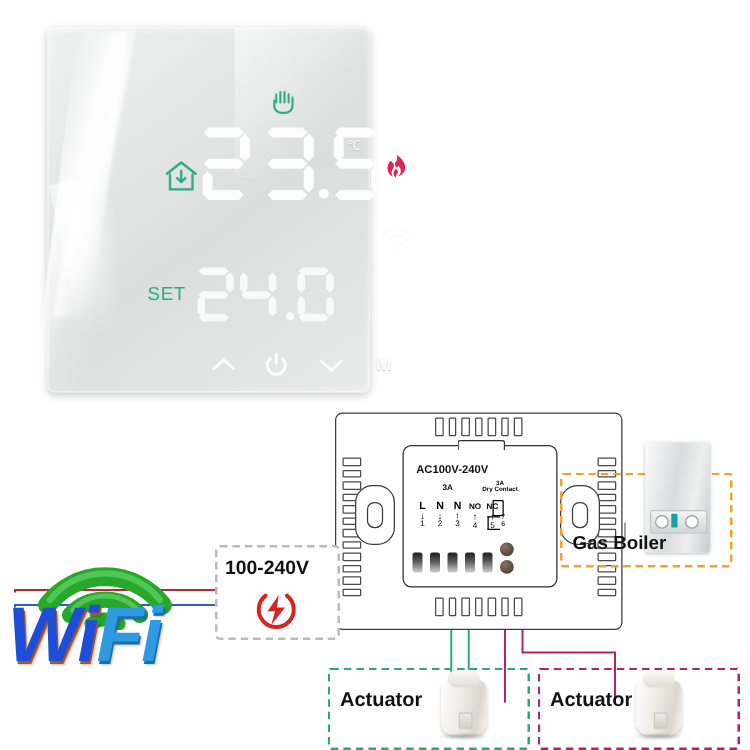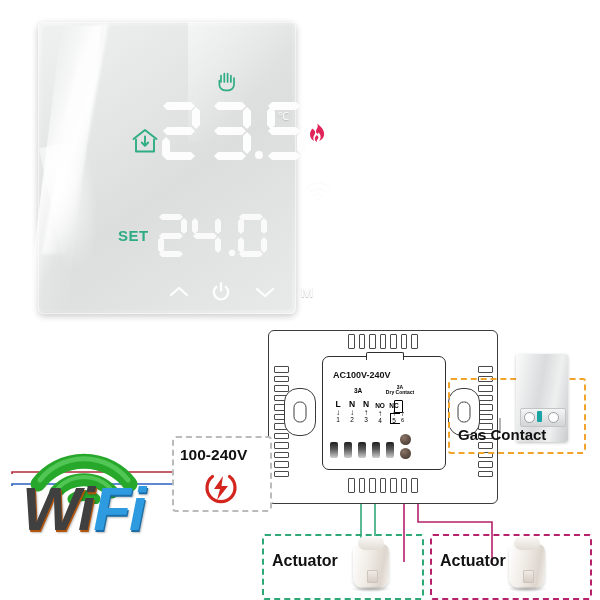--- a/index.html
+++ b/index.html
@@ -33,21 +33,21 @@
     background:linear-gradient(#dcdddd,#fafafa);box-shadow:0 2px 4px rgba(0,0,0,.18);}
 
   #hand-icon{position:absolute;left:178px;top:46px;}
   #home-icon{position:absolute;left:92px;top:104px;}
   #flame-icon{position:absolute;left:268px;top:100px;}
   #wifi-icon{position:absolute;left:266px;top:158px;}
 
   #temp-main{position:absolute;left:122px;top:78px;width:150px;height:62px;}
   #unit-c{position:absolute;left:240px;top:86px;font-size:11px;color:#fbfbfb;
           text-shadow:0 1px 1px rgba(150,150,150,.5);}
-  #set-label{position:absolute;left:80px;top:205px;font-size:15px;font-weight:bold;
+  #set-label{position:absolute;left:80px;top:205px;font-size:15px;font-weight:normal;
              color:#2eac83;letter-spacing:.5px;}
   #temp-set{position:absolute;left:118px;top:190px;width:118px;height:46px;}
 
   #btn-row{position:absolute;left:128px;top:258px;width:150px;height:26px;}
   .tbtn{position:absolute;top:0;width:26px;height:24px;cursor:pointer;}
   #btn-up{left:0px;}#btn-power{left:42px;}#btn-down{left:86px;}#btn-mode{left:128px;}
   #btn-mode span{display:block;text-align:center;font-size:15px;font-weight:bold;
     color:#fdfdfd;text-shadow:0 1px 1px rgba(150,150,150,.6);line-height:24px;}
 
   
@@ -116,21 +116,21 @@
   
   #volt-box{position:absolute;left:172px;top:114px;width:96px;height:72px;
      border:2.2px dashed #b9bbbd;border-radius:4px;background:#fff;}
   #volt-text{position:absolute;left:180px;top:124px;font-size:15.5px;font-weight:bold;color:#111;}
   #volt-bolt{position:absolute;left:202px;top:146px;}
 
   
   #wifi-logo{position:absolute;left:4px;top:100px;width:160px;height:130px;}
   #wifi-word{position:absolute;left:2px;top:56px;font-size:62px;font-weight:bold;font-style:italic;
      line-height:62px;letter-spacing:-2px;}
-  .w-or{color:#404040;text-shadow:1px 2px 0 #b4550c, 2px 3px 2px rgba(0,0,0,.25);margin-left:16px;}
+  .w-or{color:#1d4ed8;text-shadow:1px 2px 0 #b4550c, 2px 3px 2px rgba(0,0,0,.25);}
   .w-bl{color:#2e9be0;text-shadow:1px 2px 0 #1b6ea8, 2px 3px 2px rgba(0,0,0,.25);}
 
   
   #act1-box{position:absolute;left:262px;top:212px;width:158px;height:62px;
      border:2.6px dashed #2fa877;border-radius:3px;}
   #act1-label{position:absolute;left:272px;top:230px;font-size:16px;font-weight:bold;color:#111;}
   #act2-box{position:absolute;left:430px;top:212px;width:158px;height:62px;
      border:2.6px dashed #b5216b;border-radius:3px;}
   #act2-label{position:absolute;left:440px;top:230px;font-size:16px;font-weight:bold;color:#111;}
   .actuator{position:absolute;width:42px;height:58px;}
@@ -429,21 +429,21 @@
   <div class="pad" style="left:386px;top:120px;"></div>
   <div class="dotpad" style="left:400px;top:112px;"></div>
   <div class="dotpad" style="left:400px;top:126px;"></div>
 
   <div id="boiler-box"></div>
   <div id="boiler-unit"></div>
   <div id="boiler-strip"></div>
   <div class="b-dial" id="b-d1"></div>
   <div class="b-dial" id="b-d2"></div>
   <div id="b-teal"></div>
-  <div id="boiler-label">Gas Contact</div>
+  <div id="boiler-label">Gas Boiler</div>
 
   <div id="volt-box"></div>
   <div id="volt-text">100-240V</div>
   <div id="volt-bolt">
     <svg width="38" height="38" viewBox="0 0 38 38">
       <g fill="none" stroke="#d4261f" stroke-width="3.2" stroke-linecap="round">
         <path d="M27.5 8.5a14 14 0 1 1-17 0"></path>
       </g>
       <polygon points="21,8 12,21 18,21 15,32 26,18 19.5,18" fill="#d4261f"></polygon>
     </svg>

